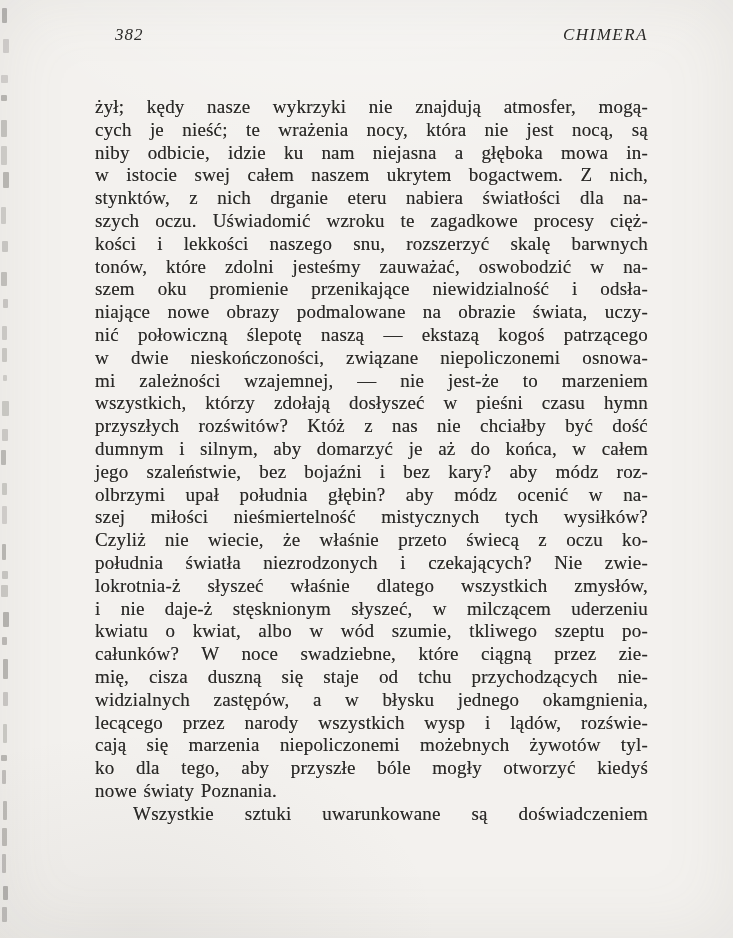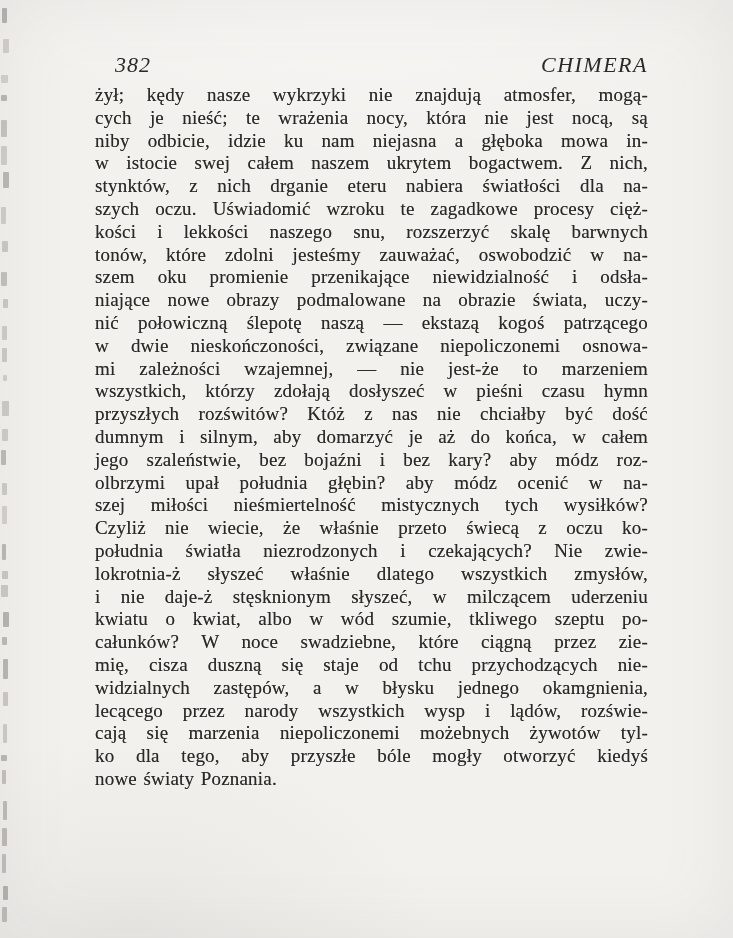--- a/index.html
+++ b/index.html
@@ -26,43 +26,43 @@
     left: 0; top: 0; bottom: 0;
     width: 12px;
   }
   .gutter .dash {
     position: absolute;
     background: rgba(52,49,46,0.45);
     border-radius: 1px;
   }
   .running-head {
     position: absolute;
-    top: 50px;
+    top: 20px;
     left: 95px;
     width: 553px;
     height: 30px;
     font-style: italic;
-    font-size: 22px;
+    font-size: 17px;
     line-height: 30px;
   }
   .page-number {
     position: absolute;
     left: 20px;
     top: 0;
     letter-spacing: 1px;
   }
   .journal-title {
     position: absolute;
     right: 0;
     top: 0;
     letter-spacing: 1.5px;
   }
   .body-text {
     position: absolute;
-    top: 84px;
+    top: 96px;
     left: 95px;
     width: 553px;
   }
   .line {
     font-size: 19px;
     line-height: 22.8px;
     height: 22.8px;
     white-space: nowrap;
     letter-spacing: 0.2px;
     word-spacing: 1.5px;
@@ -150,15 +150,16 @@
       <div class="line fill">lokrotnia-ż słyszeć właśnie dlatego wszystkich zmysłów,</div>
       <div class="line fill">i nie daje-ż stęsknionym słyszeć, w milczącem uderzeniu</div>
       <div class="line fill">kwiatu o kwiat, albo w wód szumie, tkliwego szeptu po-</div>
       <div class="line fill">całunków?  W noce swadziebne, które ciągną przez zie-</div>
       <div class="line fill">mię, cisza duszną się staje od tchu przychodzących nie-</div>
       <div class="line fill">widzialnych zastępów, a w błysku jednego okamgnienia,</div>
       <div class="line fill">lecącego przez narody wszystkich wysp i lądów, rozświe-</div>
       <div class="line fill">cają się marzenia niepoliczonemi możebnych żywotów tyl-</div>
       <div class="line fill">ko dla tego, aby przyszłe bóle mogły otworzyć kiedyś</div>
       <div class="line">nowe światy Poznania.</div>
+      <div class="line fill indent">Wszystkie sztuki uwarunkowane są  doświadczeniem</div>
     </div>
 
 </div>
 
 </body></html>

